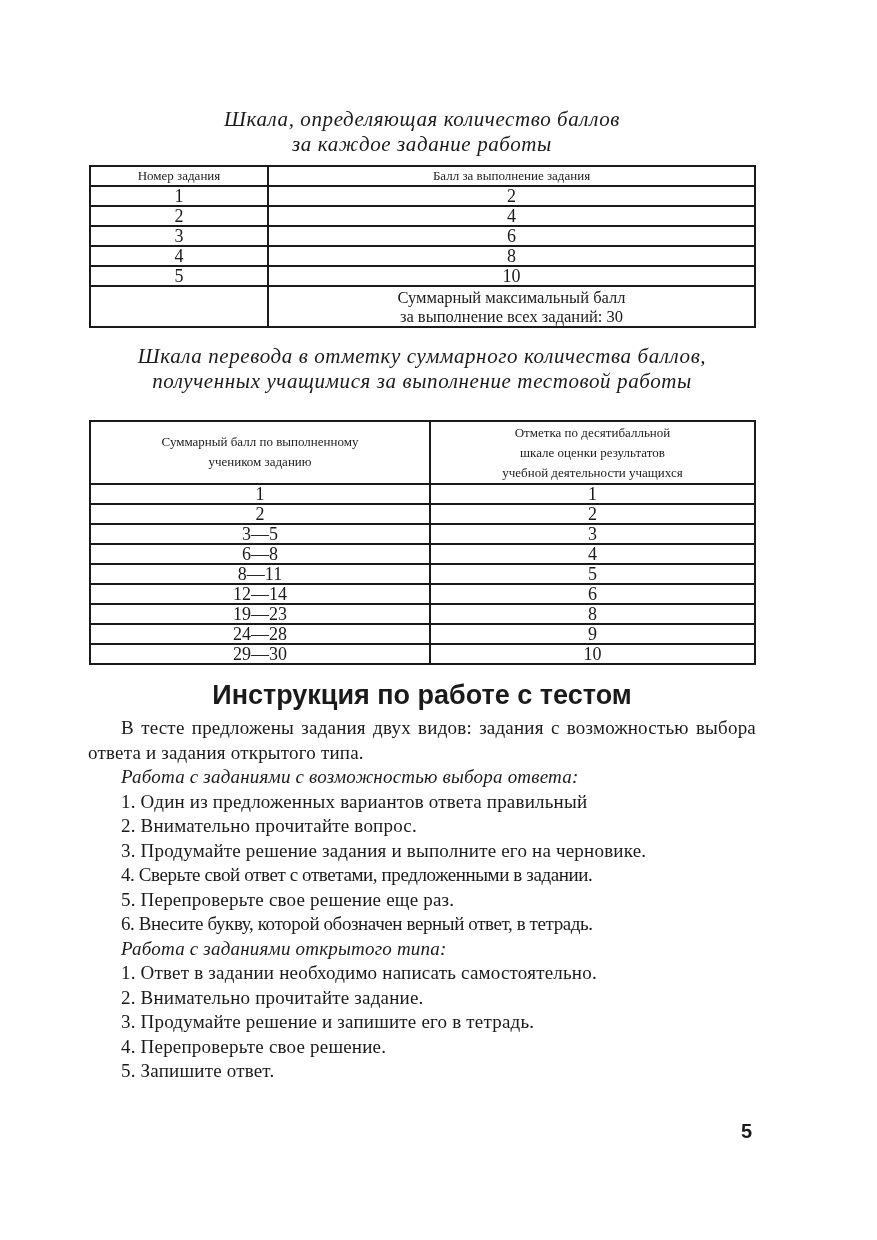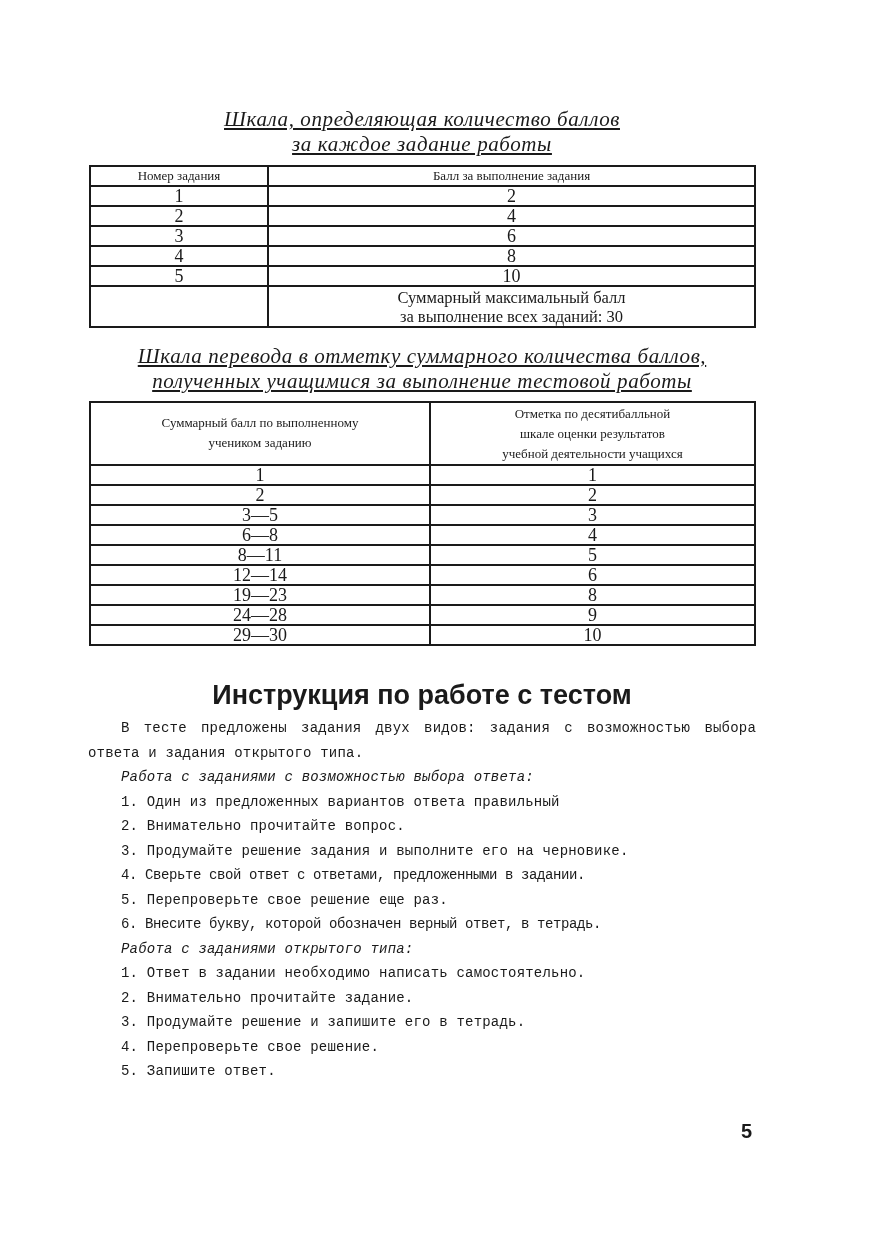--- a/index.html
+++ b/index.html
@@ -1,36 +1,36 @@
 <!DOCTYPE html>
 <html><head>
 <meta charset="utf-8">
 <style>
   html, body { margin: 0; padding: 0; background: #ffffff; }
   body { width: 877px; height: 1240px; position: relative; overflow: hidden;
          font-family: "DejaVu Serif", "Liberation Serif", serif; color: #1a1a1a; }
   .caption { position: absolute; left: 88px; width: 668px; text-align: center;
              font-family: "Liberation Serif", serif; font-style: italic; font-size: 21px;
-             line-height: 25px; letter-spacing: 0.6px; text-decoration: underline; }
+             line-height: 25px; letter-spacing: 0.6px; }
   table.grid { position: absolute; left: 89px; width: 667px; border-collapse: collapse;
                font-family: "Liberation Serif", serif; font-size: 18px; table-layout: fixed; }
   table.grid td, table.grid th { border: 2px solid #1a1a1a; padding: 0; text-align: center;
                font-weight: normal; line-height: 18px; height: 18px; }
   table.grid th { font-size: 13px; }
   #t1 { top: 165px; }
   #t1 col.c1 { width: 178px; }
   #t1 .sumcell { font-size: 16.5px; line-height: 19px; height: 36px; padding-top: 1px; }
-  #t2 { top: 401px; padding-left: 16px; }
+  #t2 { top: 420px; padding-left: 16px; }
   #t2 col.c1 { width: 340px; }
   #t2 th { line-height: 20px; height: 59px; vertical-align: top; padding-top: 1px; }
   #t2 th.h1 { vertical-align: top; padding-top: 10px; height: 50px; }
   .heading { position: absolute; top: 680px; left: 88px; width: 668px; text-align: center;
              font-family: "Liberation Sans", sans-serif; font-weight: bold; font-size: 27px; }
   .body-text { position: absolute; left: 88px; width: 668px; top: 716px;
-               font-family: Liberation Mono, monospace; font-size: 14px; line-height: 24.5px;
+               font-family: Liberation Serif, serif; font-size: 19px; line-height: 24.5px;
                letter-spacing: 0.2px; }
   .body-text p { margin: 0; }
   .ind { text-indent: 33px; }
   .just { text-align: justify; text-align-last: left; }
   .it { font-style: italic; }
   .page-num { position: absolute; top: 1120px; left: 741px;
               font-family: "Liberation Sans", sans-serif; font-weight: bold; font-size: 20px; }
 </style>
 </head>
 <body>

